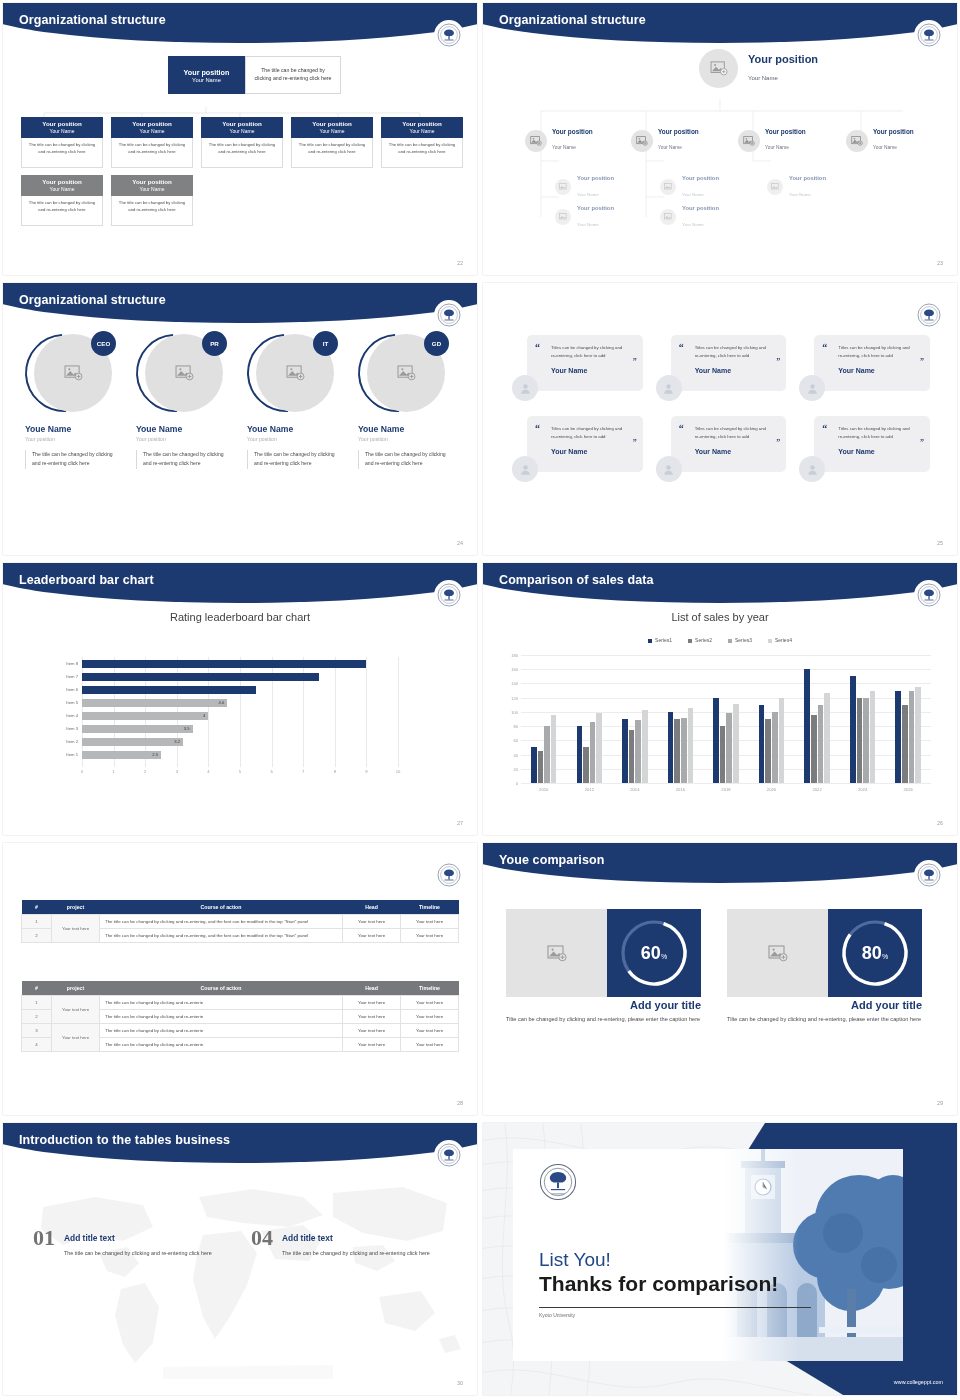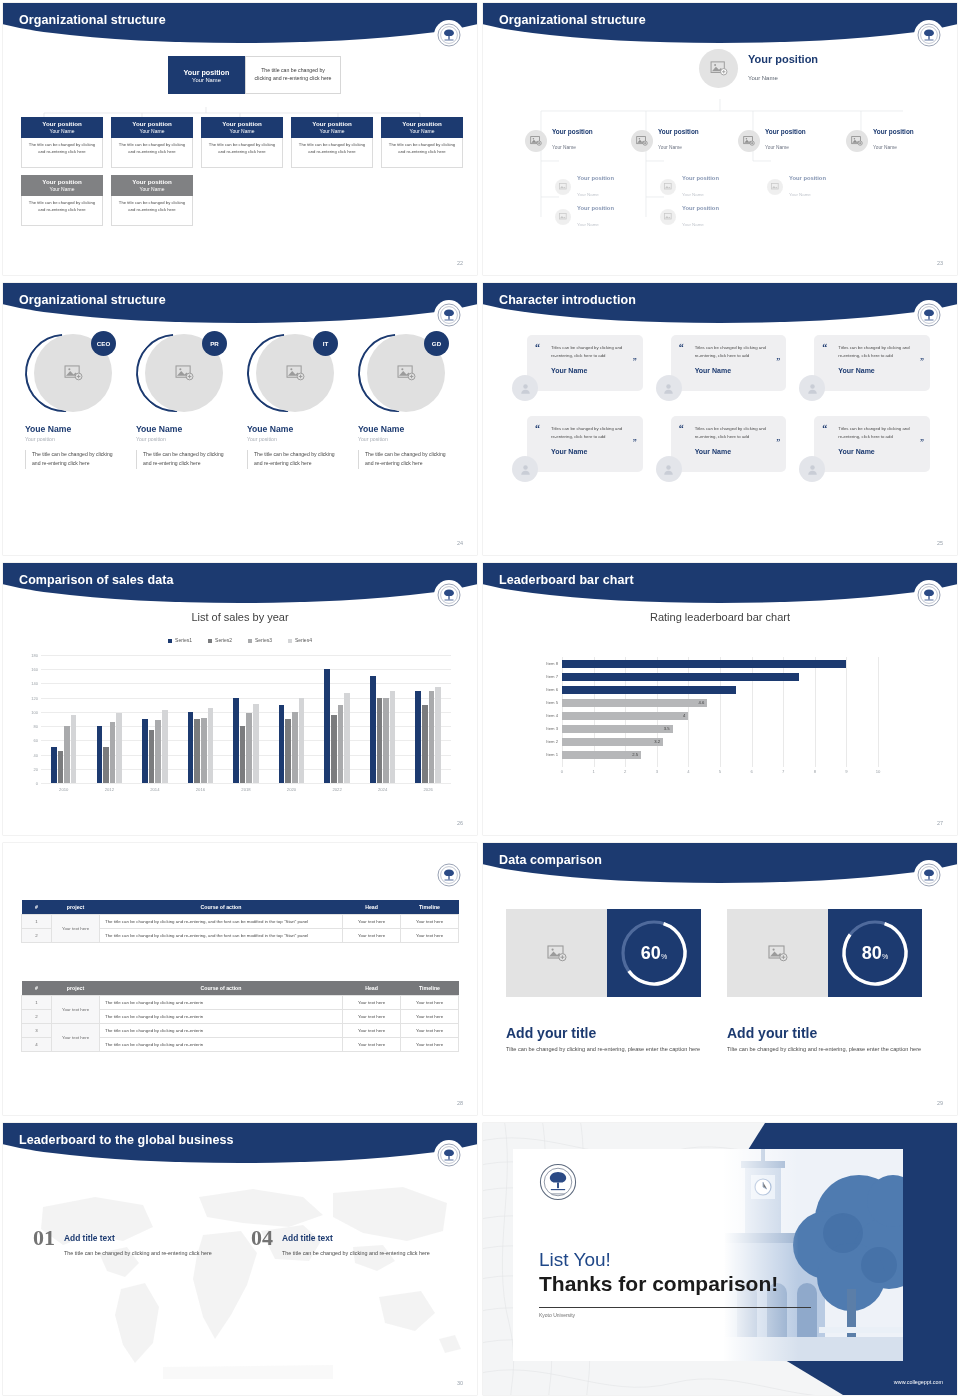--- a/index.html
+++ b/index.html
@@ -197,21 +197,21 @@
   .tbl td.ct { text-align:center; }
 
   
   .dc-wrap { position:absolute; left:23px; top:66px; display:flex; gap:26px; }
   .dc-col { width:195px; }
   .dc-media { display:flex; height:88px; }
   .dc-img { width:101px; background:#e3e3e3; display:flex; align-items:center; justify-content:center; }
   .dc-ring { width:94px; background:#1c3a70; position:relative; display:flex; align-items:center; justify-content:center; }
   .dc-val { position:relative; z-index:2; color:#fff; font-size:18px; font-weight:bold; }
   .dc-val sub { font-size:7px; vertical-align:baseline; font-weight:normal; }
-  .dc-title { font-size:14px; font-weight:bold; color:#1c3a70; margin-top:28px; }
+  .dc-title { font-size:11px; font-weight:bold; color:#1c3a70; margin-top:2px;text-align:right; }
   .dc-desc { font-size:5.6px; line-height:1.75; color:#4b4b4b; margin-top:4px; }
 
   
   .gb-map { position:absolute; left:0; top:44px; width:474px; height:228px; opacity:.5; }
   .gb-wrap { position:absolute; left:30px; top:105px; display:flex; gap:38px; }
   .gb-col { width:180px; display:flex; gap:9px; align-items:flex-start; }
   .gb-num { font-size:22px; font-weight:bold; color:#737373; line-height:.95; font-family:"Liberation Serif", serif; }
   .gb-ttl { font-size:8.4px; font-weight:bold; color:#1c3a70; margin-top:5px; }
   .gb-txt { font-size:5.4px; line-height:1.9; color:#4b4b4b; margin-top:5px; }
 
@@ -554,24 +554,20 @@
           <div class="s3-desc">The title can be changed by clicking and re-entering click here</div>
         </div>
       </div>
 
       <div class="pgnum">24</div>
     </div>
   </div>
 
   <div class="slide">
     <div class="slide-inner">
-      <div class="hdr">
-        <div class="hdr-bg"></div>
-        <div class="hdr-title">Character introduction</div>
-      </div>
       <div class="seal">
         <svg width="24" height="24" viewBox="0 0 24 24">
             <circle cx="12" cy="12" r="11" fill="none" stroke="#9aa3b5" stroke-width="1"></circle>
             <circle cx="12" cy="12" r="8.4" fill="none" stroke="#9aa3b5" stroke-width=".6"></circle>
             <path d="M12 6.5c2.9 0 5 1.8 5 3.6 0 1.6-1.6 2.6-2.6 2.8H9.6C8.6 12.7 7 11.7 7 10.1c0-1.8 2.1-3.6 5-3.6z" fill="#2b4a85"></path>
             <rect x="11.4" y="12.5" width="1.2" height="4" fill="#2b4a85"></rect>
             <path d="M7.5 17h9" stroke="#2b4a85" stroke-width=".8"></path>
           </svg>
       </div>
 
@@ -656,20 +652,128 @@
           <div class="s4-ava">
               <svg width="13" height="13" viewBox="0 0 20 20">
                 <circle cx="10" cy="7" r="3.4" fill="#c9cdd6"></circle>
                 <path d="M3.4 18c0-3.7 3-6 6.6-6s6.6 2.3 6.6 6z" fill="#c9cdd6"></path>
               </svg>
             </div>
         </div>
       </div>
 
       <div class="pgnum">25</div>
+    </div>
+  </div>
+
+  <div class="slide">
+    <div class="slide-inner">
+      <div class="hdr">
+        <div class="hdr-bg"></div>
+        <div class="hdr-title">Leaderboard bar chart</div>
+      </div>
+      <div class="seal">
+        <svg width="24" height="24" viewBox="0 0 24 24">
+            <circle cx="12" cy="12" r="11" fill="none" stroke="#9aa3b5" stroke-width="1"></circle>
+            <circle cx="12" cy="12" r="8.4" fill="none" stroke="#9aa3b5" stroke-width=".6"></circle>
+            <path d="M12 6.5c2.9 0 5 1.8 5 3.6 0 1.6-1.6 2.6-2.6 2.8H9.6C8.6 12.7 7 11.7 7 10.1c0-1.8 2.1-3.6 5-3.6z" fill="#2b4a85"></path>
+            <rect x="11.4" y="12.5" width="1.2" height="4" fill="#2b4a85"></rect>
+            <path d="M7.5 17h9" stroke="#2b4a85" stroke-width=".8"></path>
+          </svg>
+      </div>
+
+      <div class="ch-title">Rating leaderboard bar chart</div>
+      <div class="lb-grid" id="lbGrid">
+          <div class="lb-gl" style="left: 0px;"></div>
+          <div class="lb-gl" style="left: 31.6px;"></div>
+          <div class="lb-gl" style="left: 63.2px;"></div>
+          <div class="lb-gl" style="left: 94.8px;"></div>
+          <div class="lb-gl" style="left: 126.4px;"></div>
+          <div class="lb-gl" style="left: 158px;"></div>
+          <div class="lb-gl" style="left: 189.6px;"></div>
+          <div class="lb-gl" style="left: 221.2px;"></div>
+          <div class="lb-gl" style="left: 252.8px;"></div>
+          <div class="lb-gl" style="left: 284.4px;"></div>
+          <div class="lb-gl" style="left: 316px;"></div>
+        </div>
+      <div class="lb" id="lbRows">
+          <div class="lb-row">
+            <div class="lb-lbl">Item 8</div>
+            <div class="lb-track">
+              <div class="lb-bar" style="width: 284.4px; background: rgb(28, 58, 112);"></div>
+            </div>
+          </div>
+          <div class="lb-row">
+            <div class="lb-lbl">Item 7</div>
+            <div class="lb-track">
+              <div class="lb-bar" style="width: 237px; background: rgb(28, 58, 112);"></div>
+            </div>
+          </div>
+          <div class="lb-row">
+            <div class="lb-lbl">Item 6</div>
+            <div class="lb-track">
+              <div class="lb-bar" style="width: 173.8px; background: rgb(28, 58, 112);"></div>
+            </div>
+          </div>
+          <div class="lb-row">
+            <div class="lb-lbl">Item 5</div>
+            <div class="lb-track">
+              <div class="lb-bar" style="width: 145.36px; background: rgb(182, 183, 185);">
+                <span>4.6</span>
+              </div>
+            </div>
+          </div>
+          <div class="lb-row">
+            <div class="lb-lbl">Item 4</div>
+            <div class="lb-track">
+              <div class="lb-bar" style="width: 126.4px; background: rgb(182, 183, 185);">
+                <span>4</span>
+              </div>
+            </div>
+          </div>
+          <div class="lb-row">
+            <div class="lb-lbl">Item 3</div>
+            <div class="lb-track">
+              <div class="lb-bar" style="width: 110.6px; background: rgb(182, 183, 185);">
+                <span>3.5</span>
+              </div>
+            </div>
+          </div>
+          <div class="lb-row">
+            <div class="lb-lbl">Item 2</div>
+            <div class="lb-track">
+              <div class="lb-bar" style="width: 101.12px; background: rgb(182, 183, 185);">
+                <span>3.2</span>
+              </div>
+            </div>
+          </div>
+          <div class="lb-row">
+            <div class="lb-lbl">Item 1</div>
+            <div class="lb-track">
+              <div class="lb-bar" style="width: 79px; background: rgb(182, 183, 185);">
+                <span>2.5</span>
+              </div>
+            </div>
+          </div>
+        </div>
+      <div class="lb-x" id="lbX">
+          <div class="lb-xt" style="left: 0px;">0</div>
+          <div class="lb-xt" style="left: 31.6px;">1</div>
+          <div class="lb-xt" style="left: 63.2px;">2</div>
+          <div class="lb-xt" style="left: 94.8px;">3</div>
+          <div class="lb-xt" style="left: 126.4px;">4</div>
+          <div class="lb-xt" style="left: 158px;">5</div>
+          <div class="lb-xt" style="left: 189.6px;">6</div>
+          <div class="lb-xt" style="left: 221.2px;">7</div>
+          <div class="lb-xt" style="left: 252.8px;">8</div>
+          <div class="lb-xt" style="left: 284.4px;">9</div>
+          <div class="lb-xt" style="left: 316px;">10</div>
+        </div>
+
+      <div class="pgnum">27</div>
     </div>
   </div>
 
   <div class="slide">
     <div class="slide-inner">
       <div class="hdr">
         <div class="hdr-bg"></div>
         <div class="hdr-title">Comparison of sales data</div>
       </div>
       <div class="seal">
@@ -773,128 +877,20 @@
           <div>2014</div>
           <div>2016</div>
           <div>2018</div>
           <div>2020</div>
           <div>2022</div>
           <div>2024</div>
           <div>2026</div>
         </div>
 
       <div class="pgnum">26</div>
-    </div>
-  </div>
-
-  <div class="slide">
-    <div class="slide-inner">
-      <div class="hdr">
-        <div class="hdr-bg"></div>
-        <div class="hdr-title">Leaderboard bar chart</div>
-      </div>
-      <div class="seal">
-        <svg width="24" height="24" viewBox="0 0 24 24">
-            <circle cx="12" cy="12" r="11" fill="none" stroke="#9aa3b5" stroke-width="1"></circle>
-            <circle cx="12" cy="12" r="8.4" fill="none" stroke="#9aa3b5" stroke-width=".6"></circle>
-            <path d="M12 6.5c2.9 0 5 1.8 5 3.6 0 1.6-1.6 2.6-2.6 2.8H9.6C8.6 12.7 7 11.7 7 10.1c0-1.8 2.1-3.6 5-3.6z" fill="#2b4a85"></path>
-            <rect x="11.4" y="12.5" width="1.2" height="4" fill="#2b4a85"></rect>
-            <path d="M7.5 17h9" stroke="#2b4a85" stroke-width=".8"></path>
-          </svg>
-      </div>
-
-      <div class="ch-title">Rating leaderboard bar chart</div>
-      <div class="lb-grid" id="lbGrid">
-          <div class="lb-gl" style="left: 0px;"></div>
-          <div class="lb-gl" style="left: 31.6px;"></div>
-          <div class="lb-gl" style="left: 63.2px;"></div>
-          <div class="lb-gl" style="left: 94.8px;"></div>
-          <div class="lb-gl" style="left: 126.4px;"></div>
-          <div class="lb-gl" style="left: 158px;"></div>
-          <div class="lb-gl" style="left: 189.6px;"></div>
-          <div class="lb-gl" style="left: 221.2px;"></div>
-          <div class="lb-gl" style="left: 252.8px;"></div>
-          <div class="lb-gl" style="left: 284.4px;"></div>
-          <div class="lb-gl" style="left: 316px;"></div>
-        </div>
-      <div class="lb" id="lbRows">
-          <div class="lb-row">
-            <div class="lb-lbl">Item 8</div>
-            <div class="lb-track">
-              <div class="lb-bar" style="width: 284.4px; background: rgb(28, 58, 112);"></div>
-            </div>
-          </div>
-          <div class="lb-row">
-            <div class="lb-lbl">Item 7</div>
-            <div class="lb-track">
-              <div class="lb-bar" style="width: 237px; background: rgb(28, 58, 112);"></div>
-            </div>
-          </div>
-          <div class="lb-row">
-            <div class="lb-lbl">Item 6</div>
-            <div class="lb-track">
-              <div class="lb-bar" style="width: 173.8px; background: rgb(28, 58, 112);"></div>
-            </div>
-          </div>
-          <div class="lb-row">
-            <div class="lb-lbl">Item 5</div>
-            <div class="lb-track">
-              <div class="lb-bar" style="width: 145.36px; background: rgb(182, 183, 185);">
-                <span>4.6</span>
-              </div>
-            </div>
-          </div>
-          <div class="lb-row">
-            <div class="lb-lbl">Item 4</div>
-            <div class="lb-track">
-              <div class="lb-bar" style="width: 126.4px; background: rgb(182, 183, 185);">
-                <span>4</span>
-              </div>
-            </div>
-          </div>
-          <div class="lb-row">
-            <div class="lb-lbl">Item 3</div>
-            <div class="lb-track">
-              <div class="lb-bar" style="width: 110.6px; background: rgb(182, 183, 185);">
-                <span>3.5</span>
-              </div>
-            </div>
-          </div>
-          <div class="lb-row">
-            <div class="lb-lbl">Item 2</div>
-            <div class="lb-track">
-              <div class="lb-bar" style="width: 101.12px; background: rgb(182, 183, 185);">
-                <span>3.2</span>
-              </div>
-            </div>
-          </div>
-          <div class="lb-row">
-            <div class="lb-lbl">Item 1</div>
-            <div class="lb-track">
-              <div class="lb-bar" style="width: 79px; background: rgb(182, 183, 185);">
-                <span>2.5</span>
-              </div>
-            </div>
-          </div>
-        </div>
-      <div class="lb-x" id="lbX">
-          <div class="lb-xt" style="left: 0px;">0</div>
-          <div class="lb-xt" style="left: 31.6px;">1</div>
-          <div class="lb-xt" style="left: 63.2px;">2</div>
-          <div class="lb-xt" style="left: 94.8px;">3</div>
-          <div class="lb-xt" style="left: 126.4px;">4</div>
-          <div class="lb-xt" style="left: 158px;">5</div>
-          <div class="lb-xt" style="left: 189.6px;">6</div>
-          <div class="lb-xt" style="left: 221.2px;">7</div>
-          <div class="lb-xt" style="left: 252.8px;">8</div>
-          <div class="lb-xt" style="left: 284.4px;">9</div>
-          <div class="lb-xt" style="left: 316px;">10</div>
-        </div>
-
-      <div class="pgnum">27</div>
     </div>
   </div>
 
   <div class="slide">
     <div class="slide-inner">
       <div class="seal">
         <svg width="24" height="24" viewBox="0 0 24 24">
             <circle cx="12" cy="12" r="11" fill="none" stroke="#9aa3b5" stroke-width="1"></circle>
             <circle cx="12" cy="12" r="8.4" fill="none" stroke="#9aa3b5" stroke-width=".6"></circle>
             <path d="M12 6.5c2.9 0 5 1.8 5 3.6 0 1.6-1.6 2.6-2.6 2.8H9.6C8.6 12.7 7 11.7 7 10.1c0-1.8 2.1-3.6 5-3.6z" fill="#2b4a85"></path>
@@ -967,21 +963,21 @@
         </table>
 
       <div class="pgnum">28</div>
     </div>
   </div>
 
   <div class="slide">
     <div class="slide-inner">
       <div class="hdr">
         <div class="hdr-bg"></div>
-        <div class="hdr-title">Data comparison</div>
+        <div class="hdr-title">Youe comparison</div>
       </div>
       <div class="seal">
         <svg width="24" height="24" viewBox="0 0 24 24">
             <circle cx="12" cy="12" r="11" fill="none" stroke="#9aa3b5" stroke-width="1"></circle>
             <circle cx="12" cy="12" r="8.4" fill="none" stroke="#9aa3b5" stroke-width=".6"></circle>
             <path d="M12 6.5c2.9 0 5 1.8 5 3.6 0 1.6-1.6 2.6-2.6 2.8H9.6C8.6 12.7 7 11.7 7 10.1c0-1.8 2.1-3.6 5-3.6z" fill="#2b4a85"></path>
             <rect x="11.4" y="12.5" width="1.2" height="4" fill="#2b4a85"></rect>
             <path d="M7.5 17h9" stroke="#2b4a85" stroke-width=".8"></path>
           </svg>
       </div>
@@ -1049,21 +1045,21 @@
           <path d="M258 64 L300 58 L318 74 L306 94 L272 92 Z"></path>
           <path d="M330 26 L400 20 L444 36 L440 64 L404 74 L360 66 L330 50 Z"></path>
           <path d="M350 80 L380 78 L392 94 L374 104 L352 96 Z"></path>
           <path d="M376 130 L418 124 L432 146 L412 164 L382 156 Z"></path>
           <path d="M436 172 L452 168 L458 182 L442 186 Z"></path>
           <path d="M160 200 L330 198 L330 212 L160 212 Z" opacity=".5"></path>
         </g>
       </svg>
       <div class="hdr">
         <div class="hdr-bg"></div>
-        <div class="hdr-title">Leaderboard to the global business</div>
+        <div class="hdr-title">Introduction to the tables business</div>
       </div>
       <div class="seal">
         <svg width="24" height="24" viewBox="0 0 24 24">
             <circle cx="12" cy="12" r="11" fill="none" stroke="#9aa3b5" stroke-width="1"></circle>
             <circle cx="12" cy="12" r="8.4" fill="none" stroke="#9aa3b5" stroke-width=".6"></circle>
             <path d="M12 6.5c2.9 0 5 1.8 5 3.6 0 1.6-1.6 2.6-2.6 2.8H9.6C8.6 12.7 7 11.7 7 10.1c0-1.8 2.1-3.6 5-3.6z" fill="#2b4a85"></path>
             <rect x="11.4" y="12.5" width="1.2" height="4" fill="#2b4a85"></rect>
             <path d="M7.5 17h9" stroke="#2b4a85" stroke-width=".8"></path>
           </svg>
       </div>

